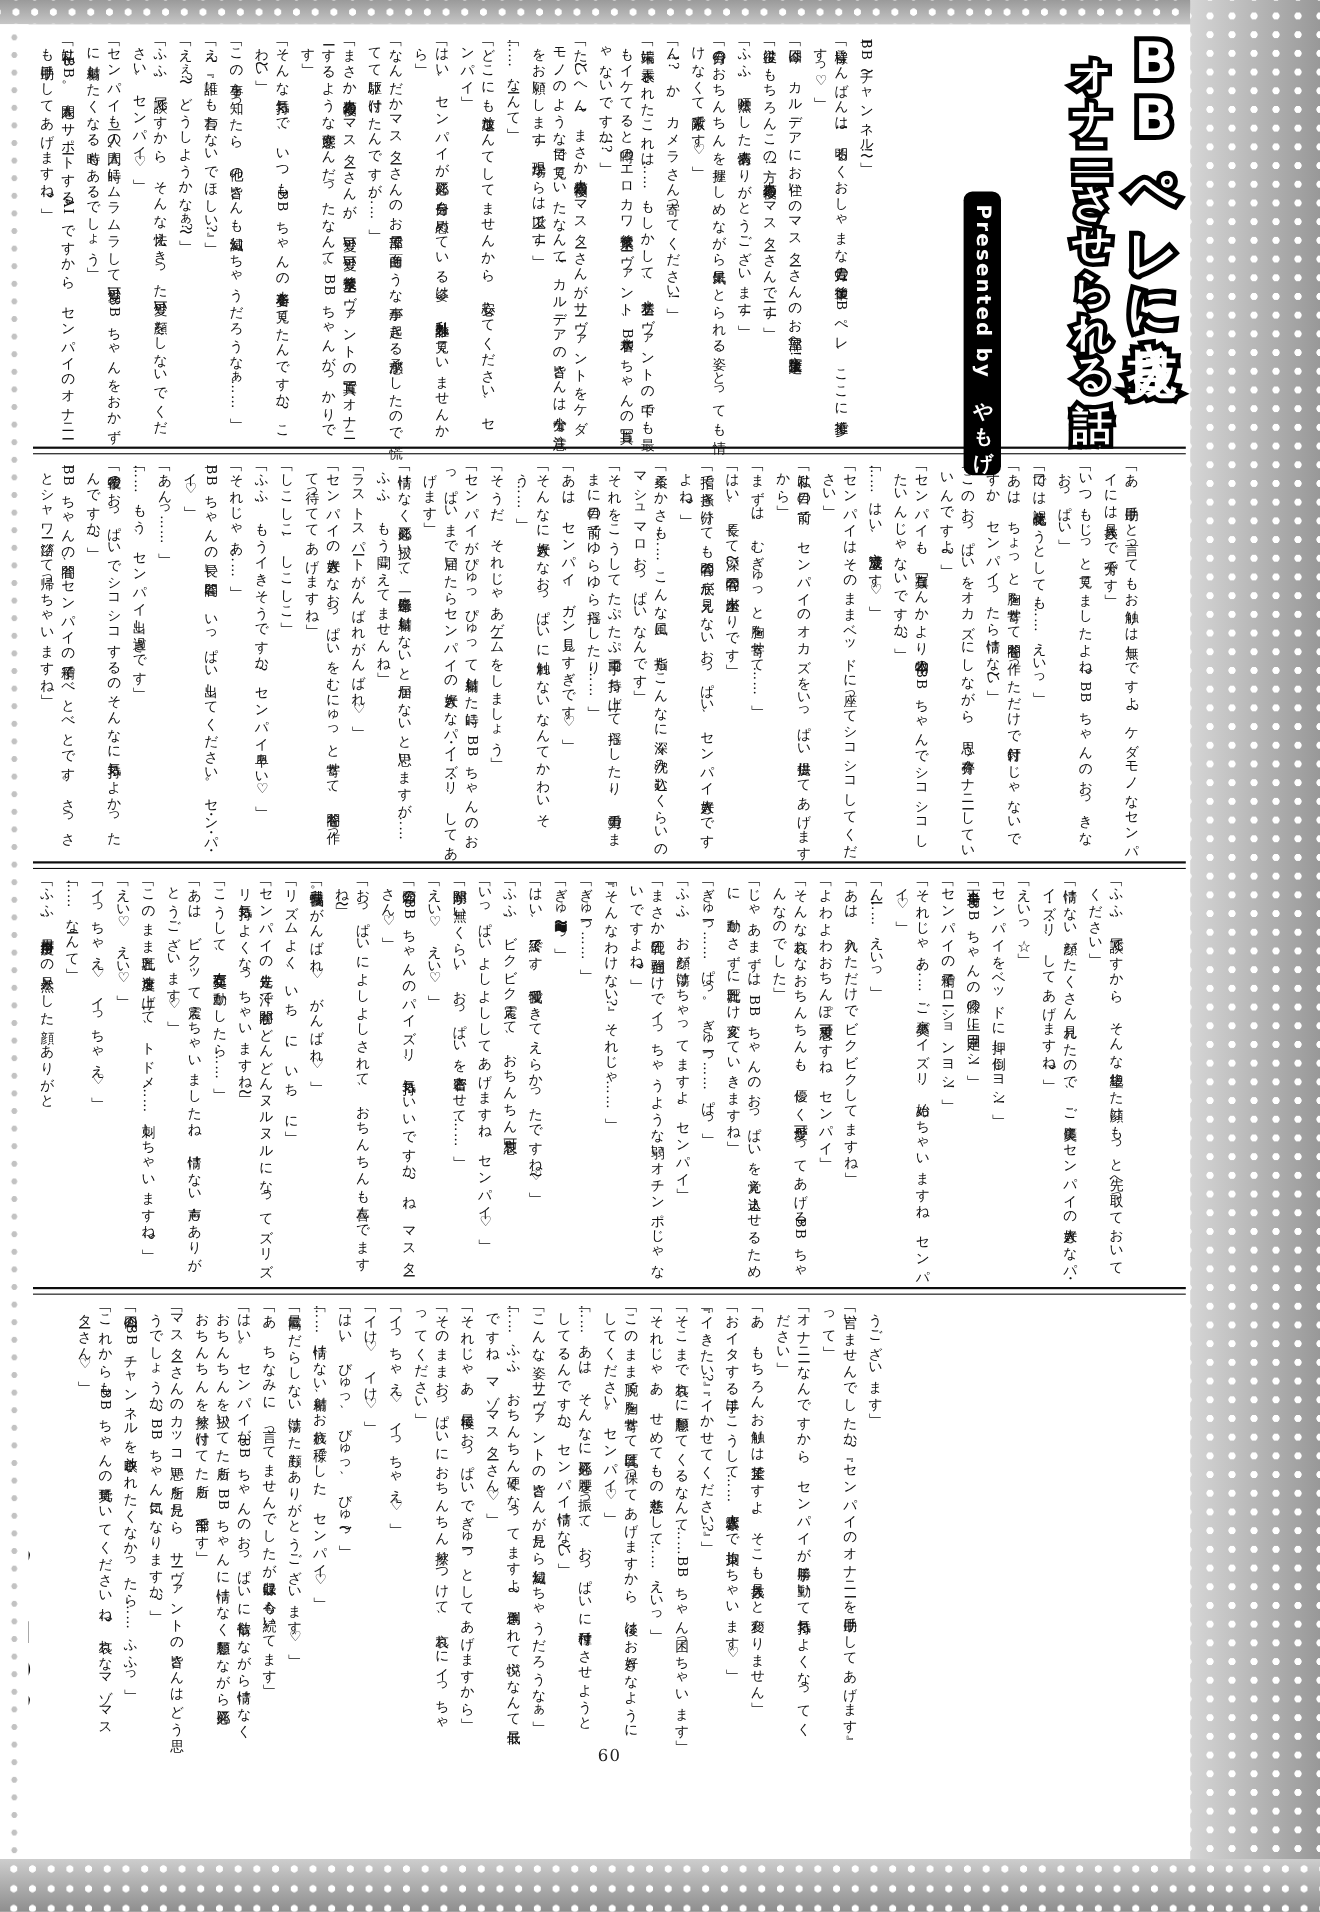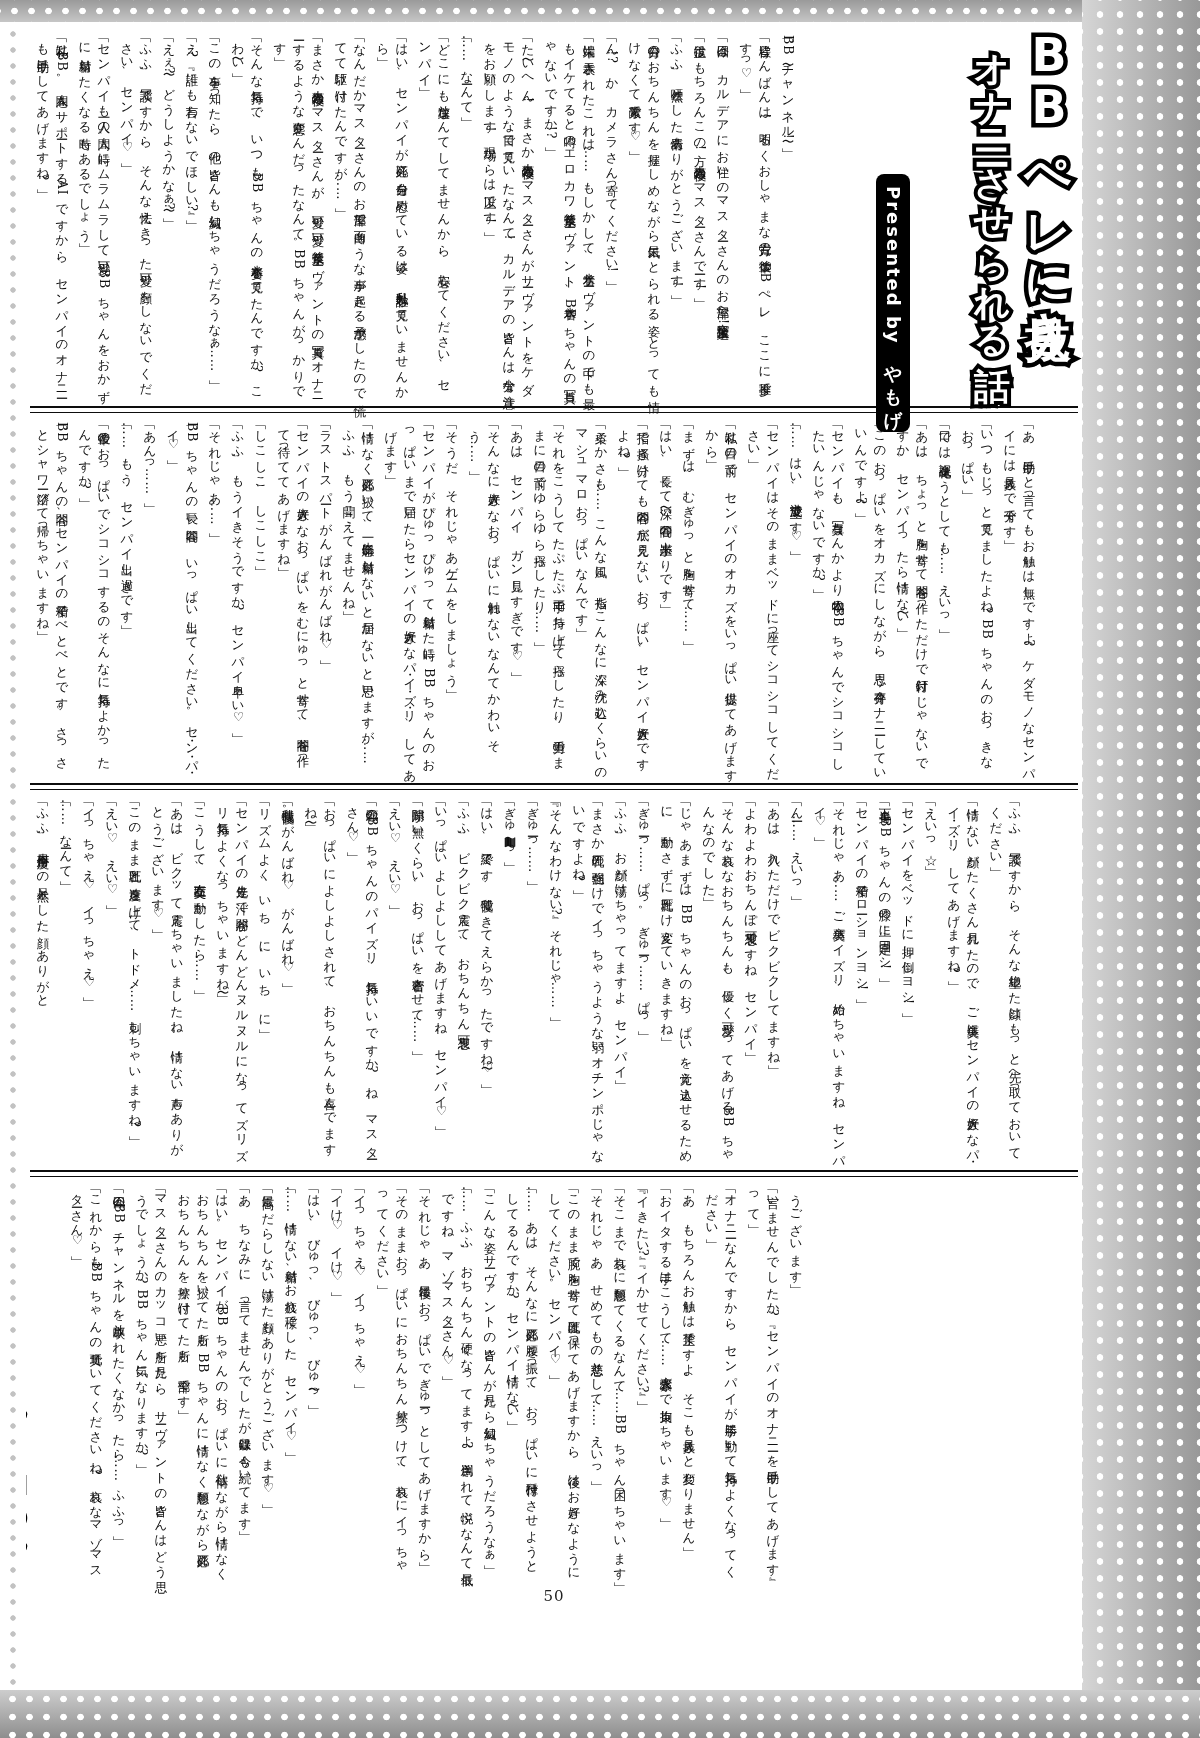--- a/index.html
+++ b/index.html
@@ -210,16 +210,16 @@
         <p>「あ、ちなみに、言ってませんでしたが収録は今も続いてます」</p>
         <p>「はい。センパイがBBちゃんのおっぱいに欲情しながら情けなくおちんちんを扱いてた所も、BBちゃんに情けなく懇願しながら必死におちんちんを擦り付けてた所も、全部です」</p>
         <p>「マスターさんのカッコ悪い所を見たら、サーヴァントの皆さんはどう思うでしょうか? BBちゃん気になりますか?」</p>
         <p>「今回のBBチャンネルを放映されたくなかったら……ふふっ」</p>
         <p>「これからもBBちゃんの玩具でいてくださいね? 哀れなマゾマスターさん♡」</p>
       </div>
     <div style="position:relative;height:0;">
       <div class="end-mark" style="bottom:8px;">♥END♥</div>
     </div>
 
-    <div class="page-number">50</div>
+    <div class="page-number">60</div>
 
   </div>
 </div>
 
 </body></html>

